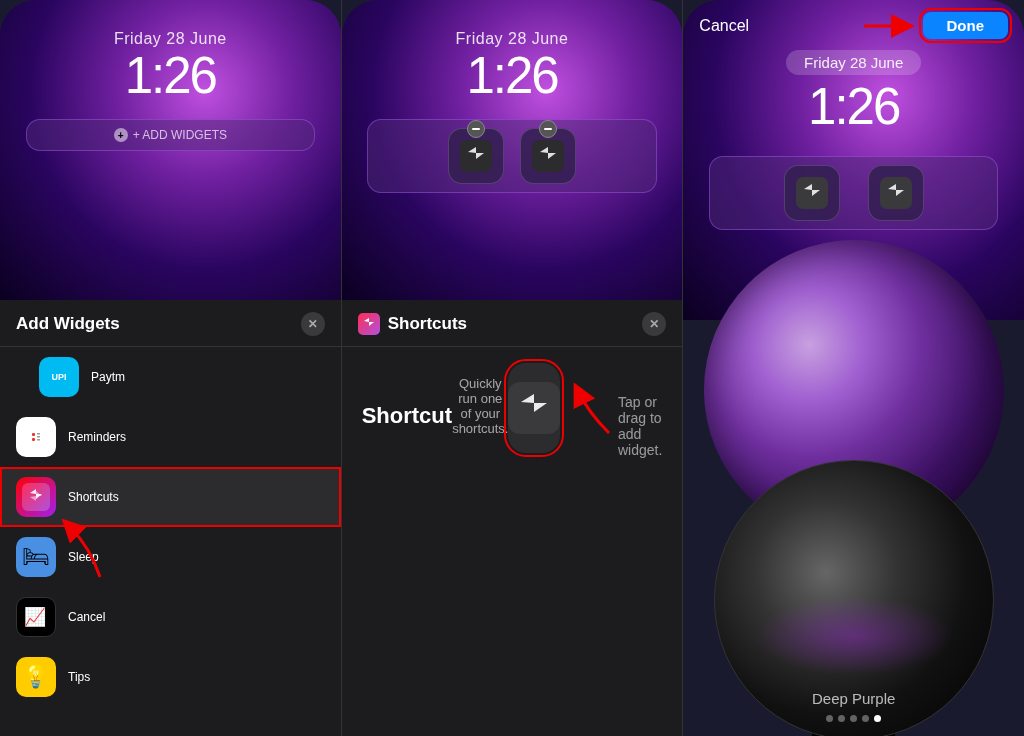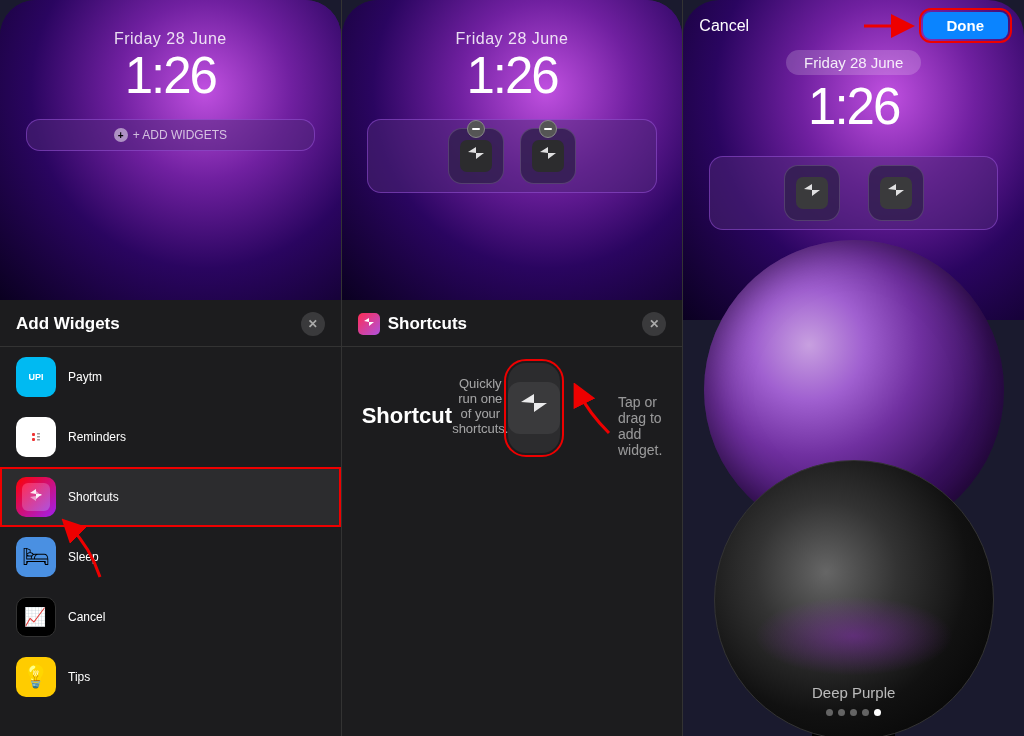--- a/index.html
+++ b/index.html
@@ -233,21 +233,21 @@
       font-size: 20px;
     }
 
     .app-name {
       color: #fff;
       font-size: 12px;
       font-weight: 400;
     }
 
     
-    .icon-paytm { background: #00baf2; }
+    .icon-paytm { background: #00baf2; margin-left: 23px; }
     
     .icon-reminders { background: #fff; }
     
     .icon-shortcuts { background: linear-gradient(135deg, #f00, #a020f0); }
     
     .icon-sleep { background: #4a90e2; }
     
     .icon-stocks { background: #000; border: 1px solid #333; }
     
     .icon-tips { background: #ffcc00; }
@@ -355,21 +355,21 @@
     }
 
     .bottom-half {
       flex: 1;
       background: #000;
       position: relative;
       display: flex;
       flex-direction: column;
       align-items: center;
       justify-content: flex-end;
-      padding-bottom: 20px;
+      padding-bottom: 14px;
     }
 
     .bottom-purple-glow {
       position: absolute;
       bottom: 60px;
       left: 50%;
       transform: translateX(-50%);
       width: 200px;
       height: 80px;
       background: radial-gradient(ellipse, rgba(160,40,220,0.4) 0%, transparent 70%);

